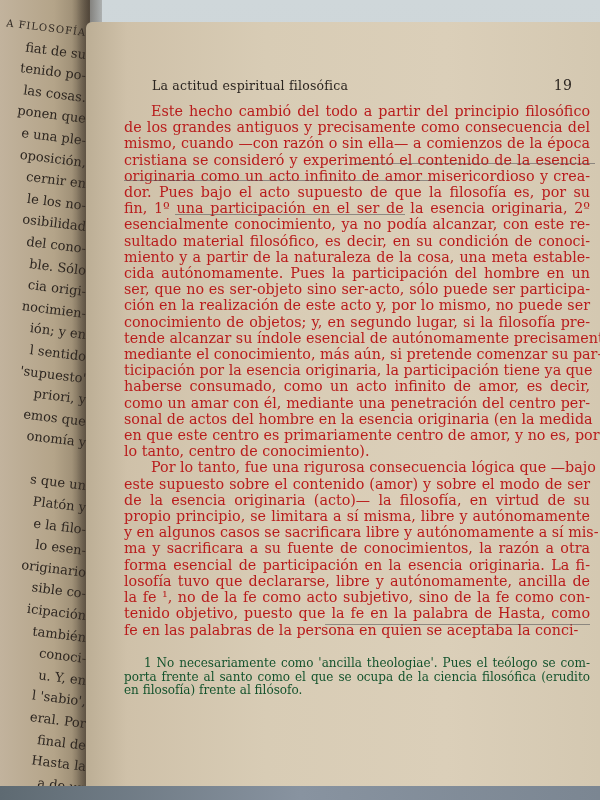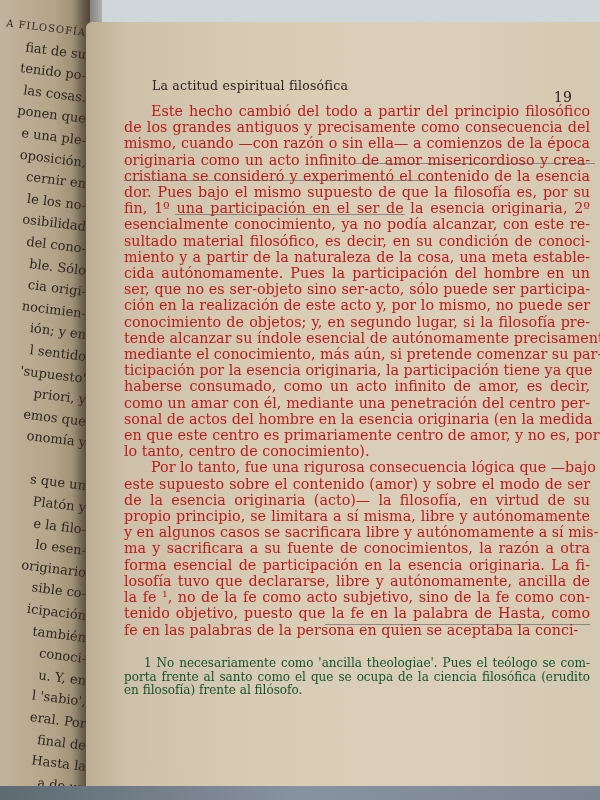--- a/index.html
+++ b/index.html
@@ -37,21 +37,21 @@
   .right-page {
     position:absolute; left:86px; top:22px; width:514px; height:770px;
     background:linear-gradient(90deg,#bcae95 0%,#cfc1a9 8%,#d8ccb5 35%,#dbcfb9 70%,#d4c8b1 100%);
     border-top-left-radius:6px;
   }
   .running-head {
     position:absolute; left:54px; top:58px; width:462px; height:20px;
     font-size:12.5px; color:#2b2520; letter-spacing:.2px;
   }
   .running-head .title { position:absolute; left:12px; top:0;text-align:right; }
-  .running-head .pnum { position:absolute; right:0; top:-1px; font-size:14px;margin-top:12px; }
+  .running-head .pnum { position:absolute; right:0; top:-1px; font-size:14px; }
   .body-text {
     position:absolute; left:124px; top:103px; width:466px;
     font-size:14.3px; line-height:16.2px; color:#b91c1c;
     text-align:justify;
   }
   .body-text .line { display:block; white-space:nowrap; text-align-last:justify; text-align:justify; }
   .body-text .line.last { text-align-last:left; }
   .body-text .indent { padding-left:27px; }
   .footnotes {
     position:absolute; left:124px; top:657px; width:466px;
@@ -117,23 +117,23 @@
 <div class="running-head" style="left:140px; top:78px; width:432px;">
   <span class="title">La actitud espiritual filosófica</span>
   <span class="pnum">19</span>
 </div>
 
 <div class="body-text" style="left:124px; top:103px; width:466px;">
   <div id="para-0">
       <span class="line indent">Este hecho cambió del todo a partir del principio filosófico</span>
       <span class="line">de los grandes antiguos y precisamente como consecuencia del</span>
       <span class="line">mismo, cuando —con razón o sin ella— a comienzos de la época</span>
+      <span class="line">cristiana se consideró y experimentó el contenido de la esencia</span>
       <span class="line">originaria como un acto infinito de amor misericordioso y crea-</span>
-      <span class="line">cristiana se consideró y experimentó el contenido de la esencia</span>
-      <span class="line">dor. Pues bajo el mismo supuesto de que la filosofía es, por su</span>
+      <span class="line">dor. Pues bajo el acto supuesto de que la filosofía es, por su</span>
       <span class="line">fin, 1º una participación en el ser de la esencia originaria, 2º</span>
       <span class="line">esencialmente conocimiento, ya no podía alcanzar, con este re-</span>
       <span class="line">sultado material filosófico, es decir, en su condición de conoci-</span>
       <span class="line">miento y a partir de la naturaleza de la cosa, una meta estable-</span>
       <span class="line">cida autónomamente. Pues la participación del hombre en un</span>
       <span class="line">ser, que no es ser-objeto sino ser-acto, sólo puede ser participa-</span>
       <span class="line">ción en la realización de este acto y, por lo mismo, no puede ser</span>
       <span class="line">conocimiento de objetos; y, en segundo lugar, si la filosofía pre-</span>
       <span class="line">tende alcanzar su índole esencial de autónomamente precisamente</span>
       <span class="line">mediante el conocimiento, más aún, si pretende comenzar su par-</span>

